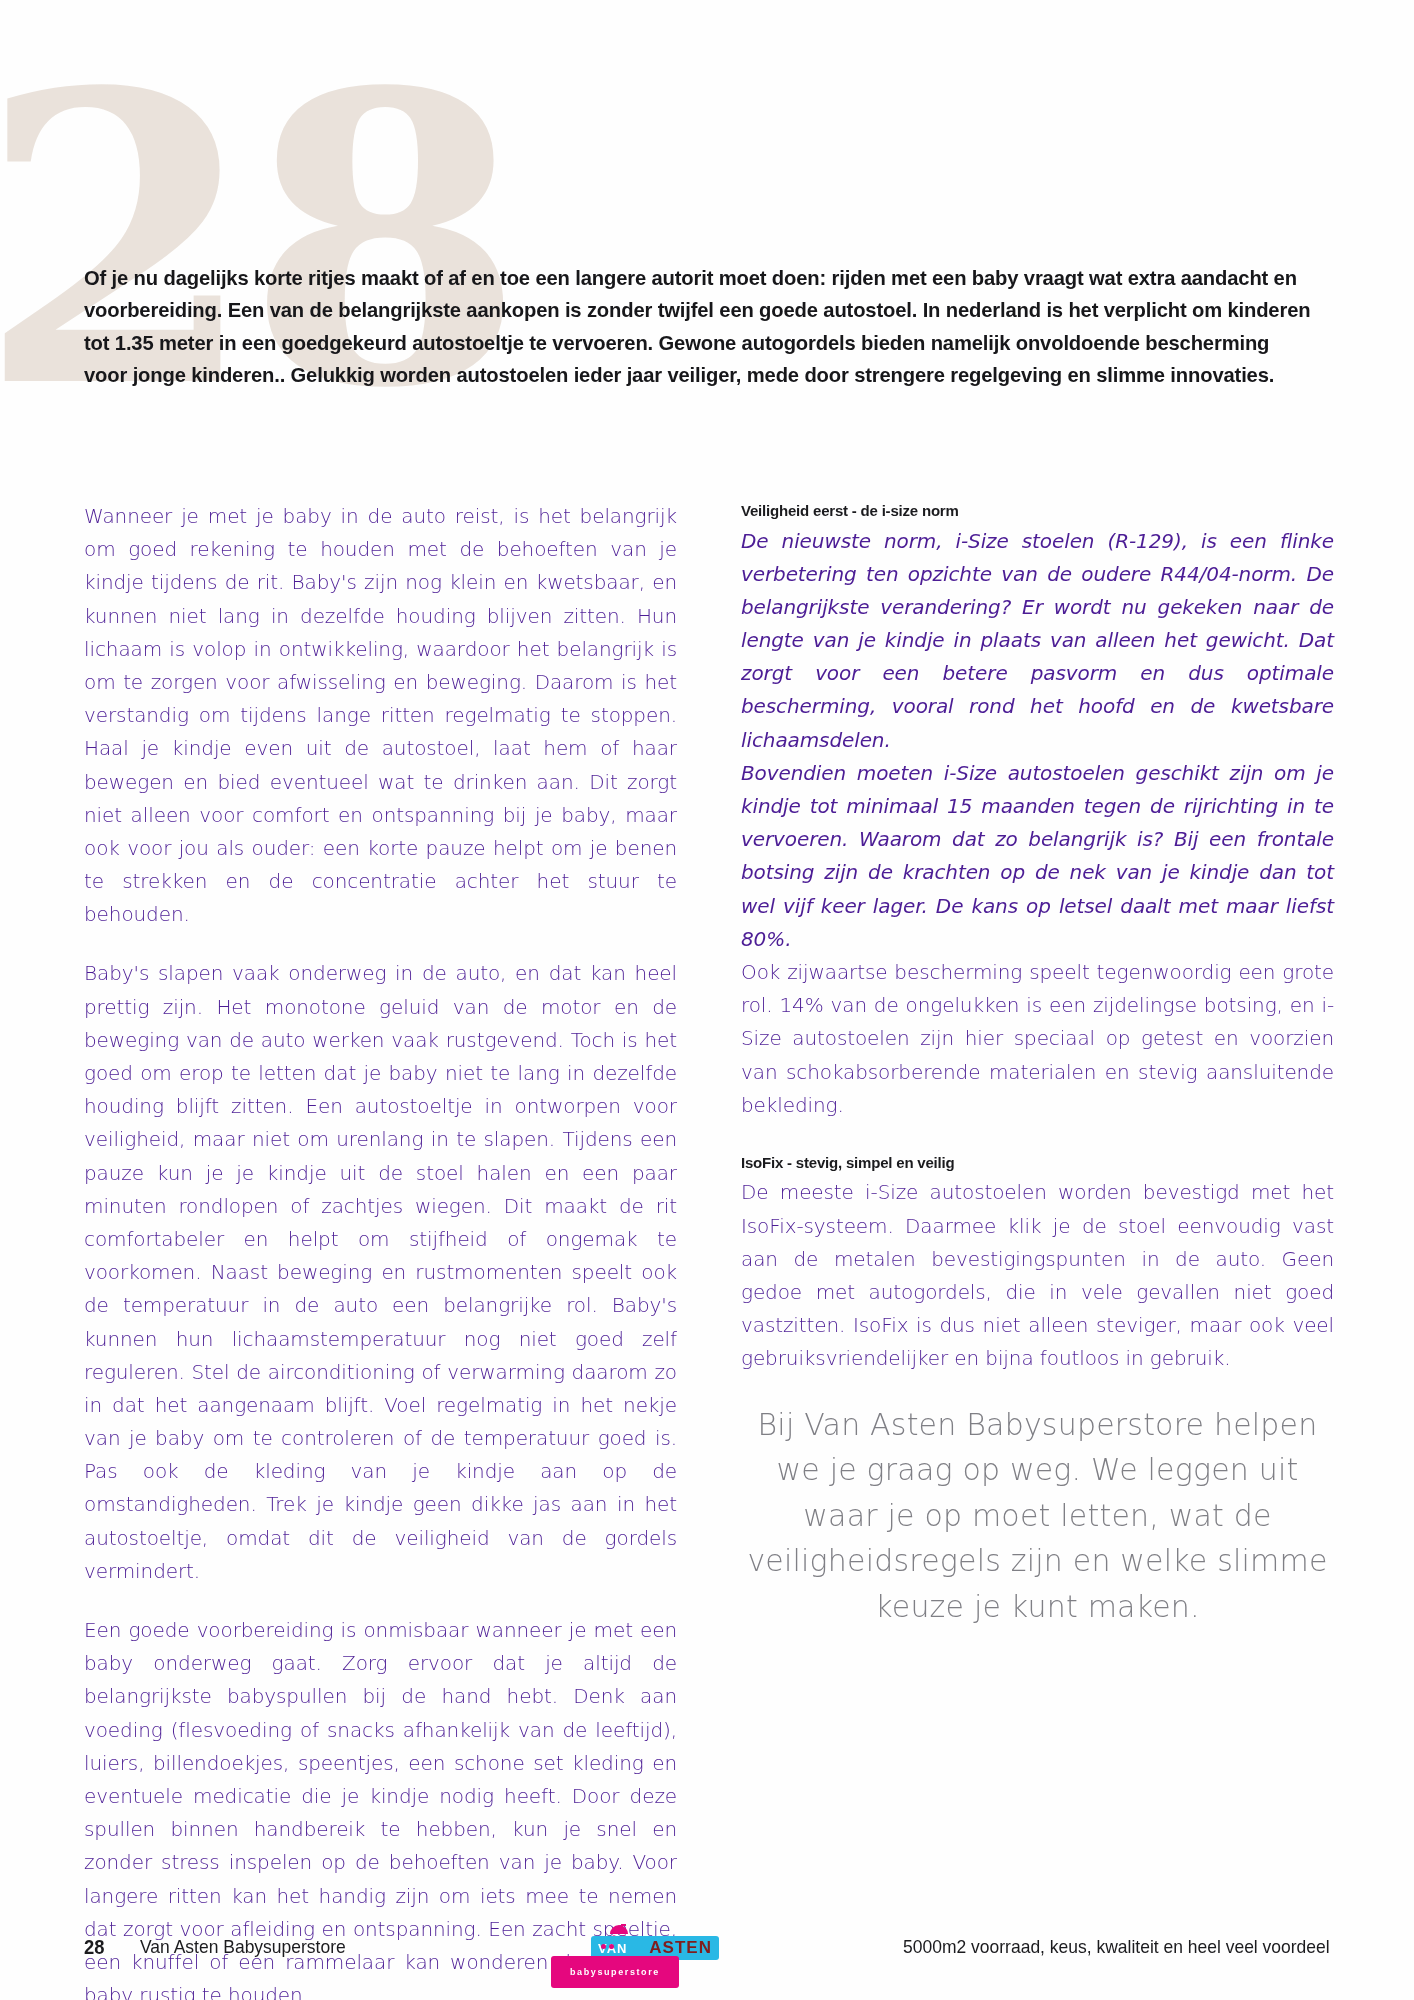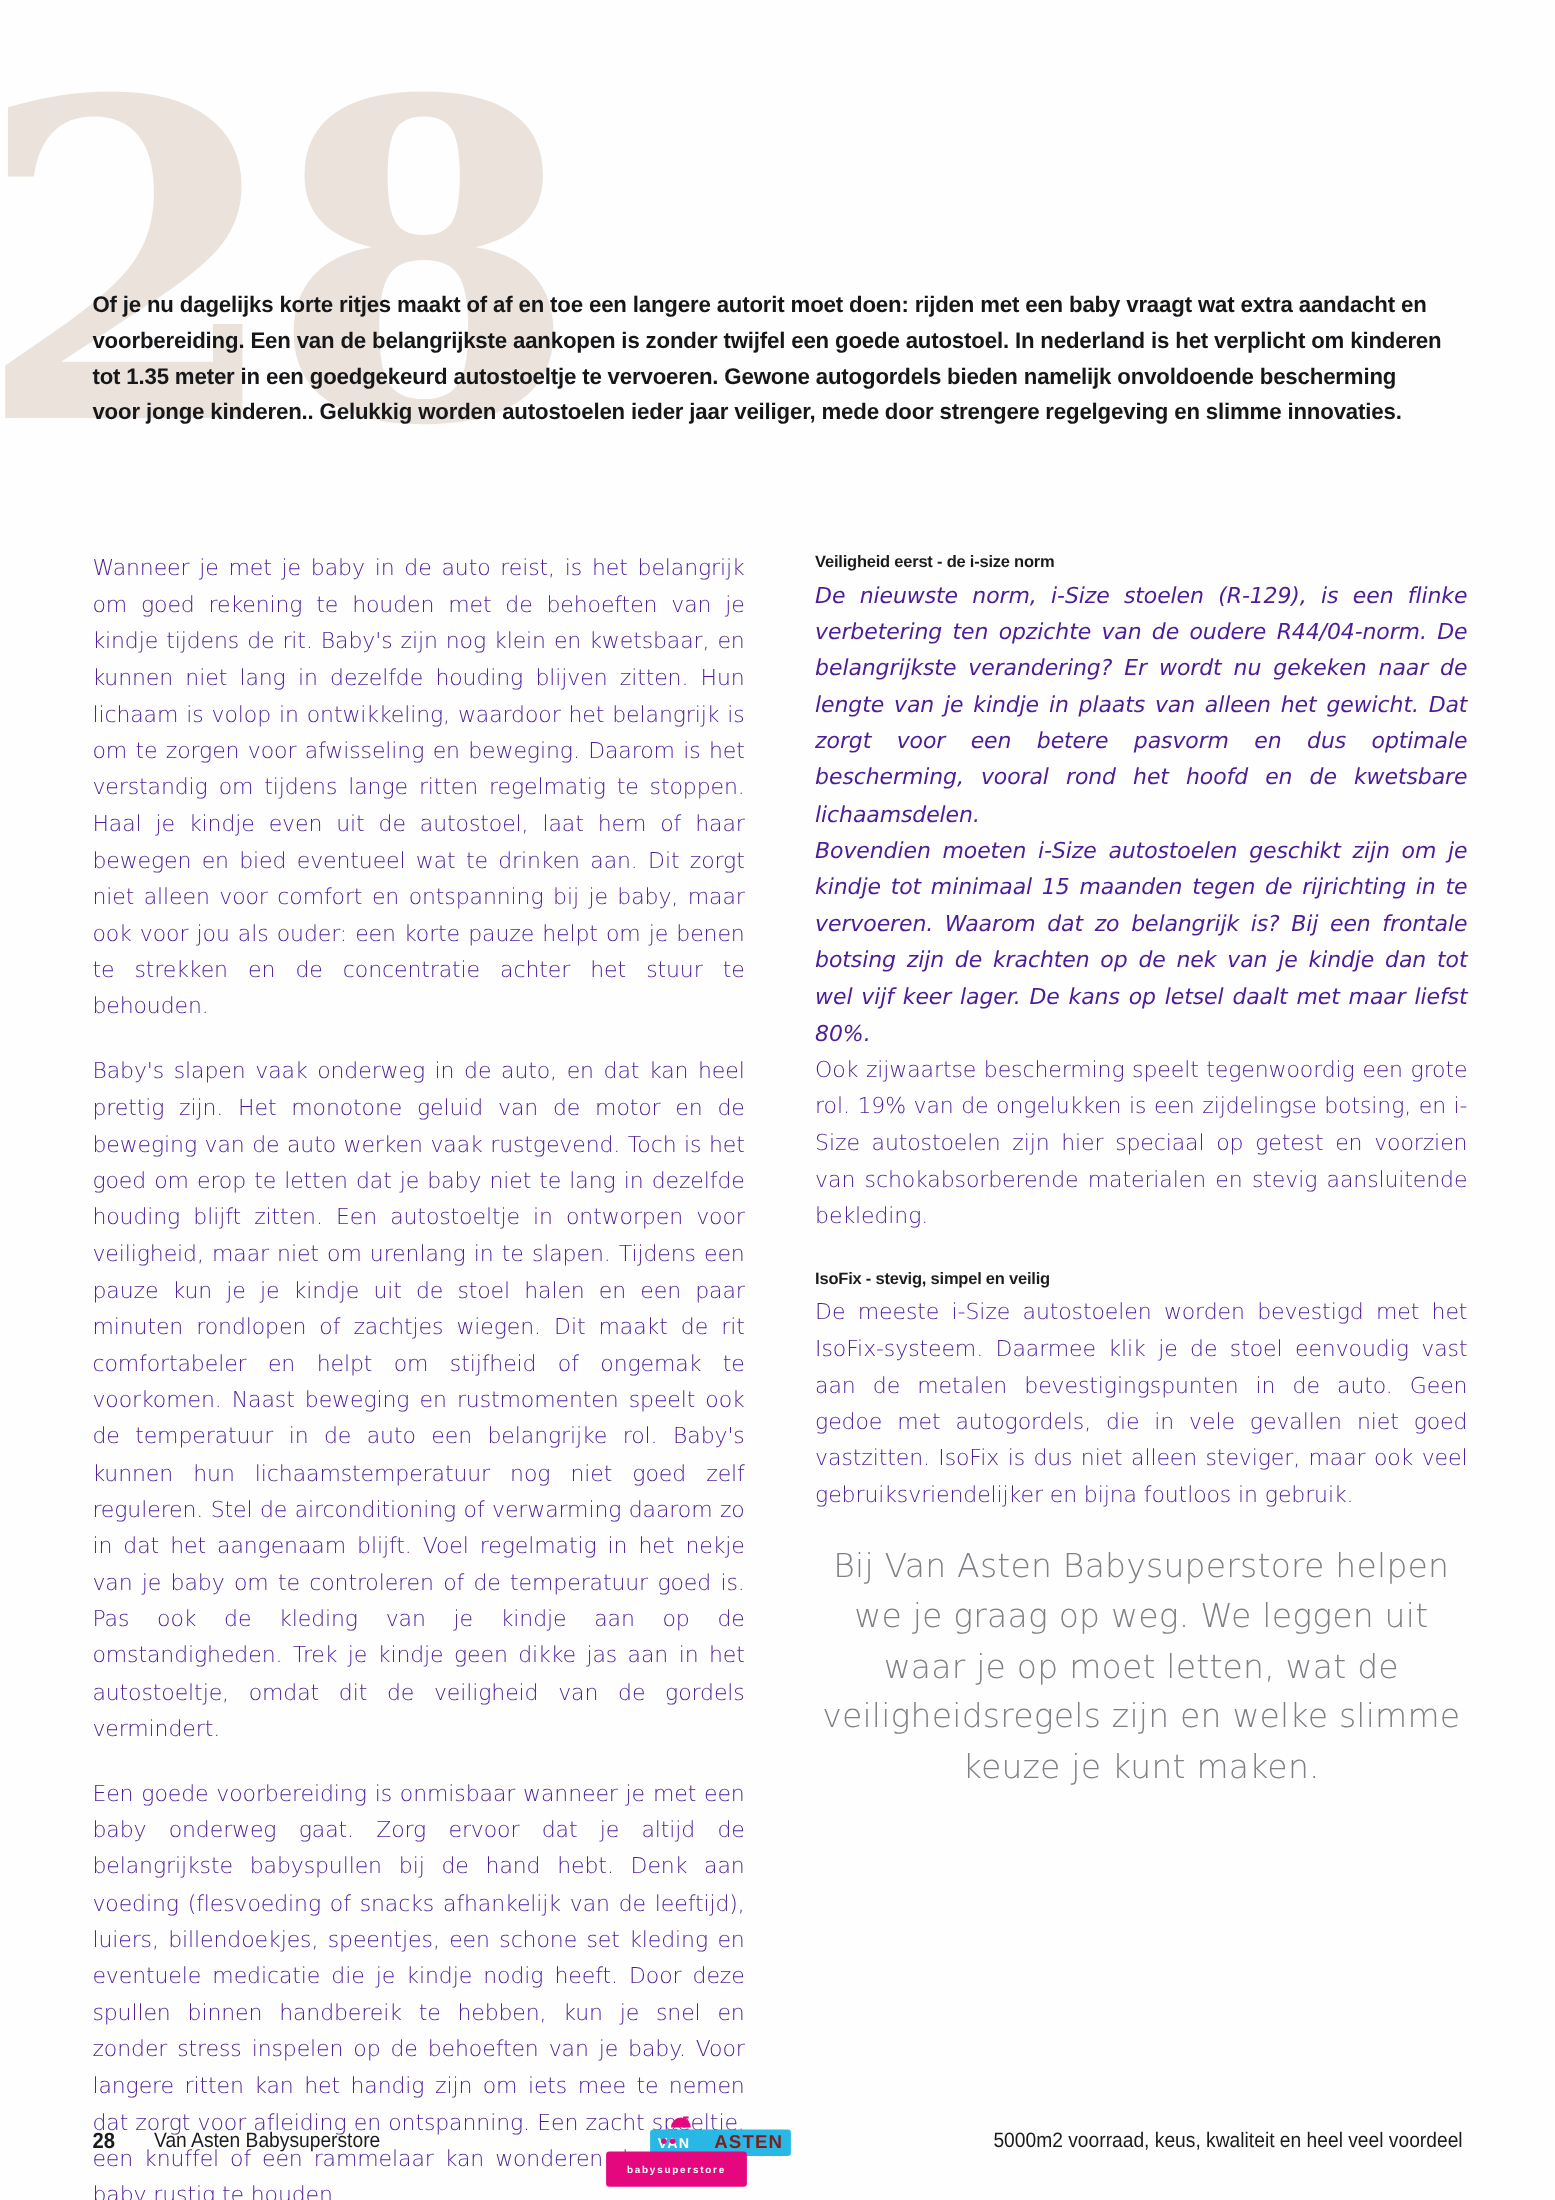--- a/index.html
+++ b/index.html
@@ -273,21 +273,21 @@
     <div class="col">
       <p class="body-p">Wanneer je met je baby in de auto reist, is het belangrijk om goed rekening te houden met de behoeften van je kindje tijdens de rit. Baby's zijn nog klein en kwetsbaar, en kunnen niet lang in dezelfde houding blijven zitten. Hun lichaam is volop in ontwikkeling, waardoor het belangrijk is om te zorgen voor afwisseling en beweging. Daarom is het verstandig om tijdens lange ritten regelmatig te stoppen. Haal je kindje even uit de autostoel, laat hem of haar bewegen en bied eventueel wat te drinken aan. Dit zorgt niet alleen voor comfort en ontspanning bij je baby, maar ook voor jou als ouder: een korte pauze helpt om je benen te strekken en de concentratie achter het stuur te behouden.</p>
       <p class="body-p">Baby's slapen vaak onderweg in de auto, en dat kan heel prettig zijn. Het monotone geluid van de motor en de beweging van de auto werken vaak rustgevend. Toch is het goed om erop te letten dat je baby niet te lang in dezelfde houding blijft zitten. Een autostoeltje in ontworpen voor veiligheid, maar niet om urenlang in te slapen. Tijdens een pauze kun je je kindje uit de stoel halen en een paar minuten rondlopen of zachtjes wiegen. Dit maakt de rit comfortabeler en helpt om stijfheid of ongemak te voorkomen. Naast beweging en rustmomenten speelt ook de temperatuur in de auto een belangrijke rol. Baby's kunnen hun lichaamstemperatuur nog niet goed zelf reguleren. Stel de airconditioning of verwarming daarom zo in dat het aangenaam blijft. Voel regelmatig in het nekje van je baby om te controleren of de temperatuur goed is. Pas ook de kleding van je kindje aan op de omstandigheden. Trek je kindje geen dikke jas aan in het autostoeltje, omdat dit de veiligheid van de gordels vermindert.</p>
       <p class="body-p">Een goede voorbereiding is onmisbaar wanneer je met een baby onderweg gaat. Zorg ervoor dat je altijd de belangrijkste babyspullen bij de hand hebt. Denk aan voeding (flesvoeding of snacks afhankelijk van de leeftijd), luiers, billendoekjes, speentjes, een schone set kleding en eventuele medicatie die je kindje nodig heeft. Door deze spullen binnen handbereik te hebben, kun je snel en zonder stress inspelen op de behoeften van je baby. Voor langere ritten kan het handig zijn om iets mee te nemen dat zorgt voor afleiding en ontspanning. Een zacht speeltje, een knuffel of een rammelaar kan wonderen doen om je baby rustig te houden.</p>
     </div>
 
     <div class="col">
       <h3 class="sub-head">Veiligheid eerst - de i-size norm</h3>
       <p class="body-p tight">De nieuwste norm, i-Size stoelen (R-129), is een flinke verbetering ten opzichte van de oudere R44/04-norm. De belangrijkste verandering? Er wordt nu gekeken naar de lengte van je kindje in plaats van alleen het gewicht. Dat zorgt voor een betere pasvorm en dus optimale bescherming, vooral rond het hoofd en de kwetsbare lichaamsdelen.</p>
       <p class="body-p tight">Bovendien moeten i-Size autostoelen geschikt zijn om je kindje tot minimaal 15 maanden tegen de rijrichting in te vervoeren. Waarom dat zo belangrijk is? Bij een frontale botsing zijn de krachten op de nek van je kindje dan tot wel vijf keer lager. De kans op letsel daalt met maar liefst 80%.</p>
-      <p class="body-p">Ook zijwaartse bescherming speelt tegenwoordig een grote rol. 19% van de ongelukken is een zijdelingse botsing, en i-Size autostoelen zijn hier speciaal op getest en voorzien van schokabsorberende materialen en stevig aansluitende bekleding.</p>
+      <p class="body-p">Ook zijwaartse bescherming speelt tegenwoordig een grote rol. 14% van de ongelukken is een zijdelingse botsing, en i-Size autostoelen zijn hier speciaal op getest en voorzien van schokabsorberende materialen en stevig aansluitende bekleding.</p>
 
       <h3 class="sub-head spaced">IsoFix - stevig, simpel en veilig</h3>
       <p class="body-p">De meeste i-Size autostoelen worden bevestigd met het IsoFix-systeem. Daarmee klik je de stoel eenvoudig vast aan de metalen bevestigingspunten in de auto. Geen gedoe met autogordels, die in vele gevallen niet goed vastzitten. IsoFix is dus niet alleen steviger, maar ook veel gebruiksvriendelijker en bijna foutloos in gebruik.</p>
 
       <div class="pullquote">Bij Van Asten Babysuperstore helpen we je graag op weg. We leggen uit waar je op moet letten, wat de veiligheidsregels zijn en welke slimme keuze je kunt maken.</div>
     </div>
 
   </div>
 
   <div class="footer">

